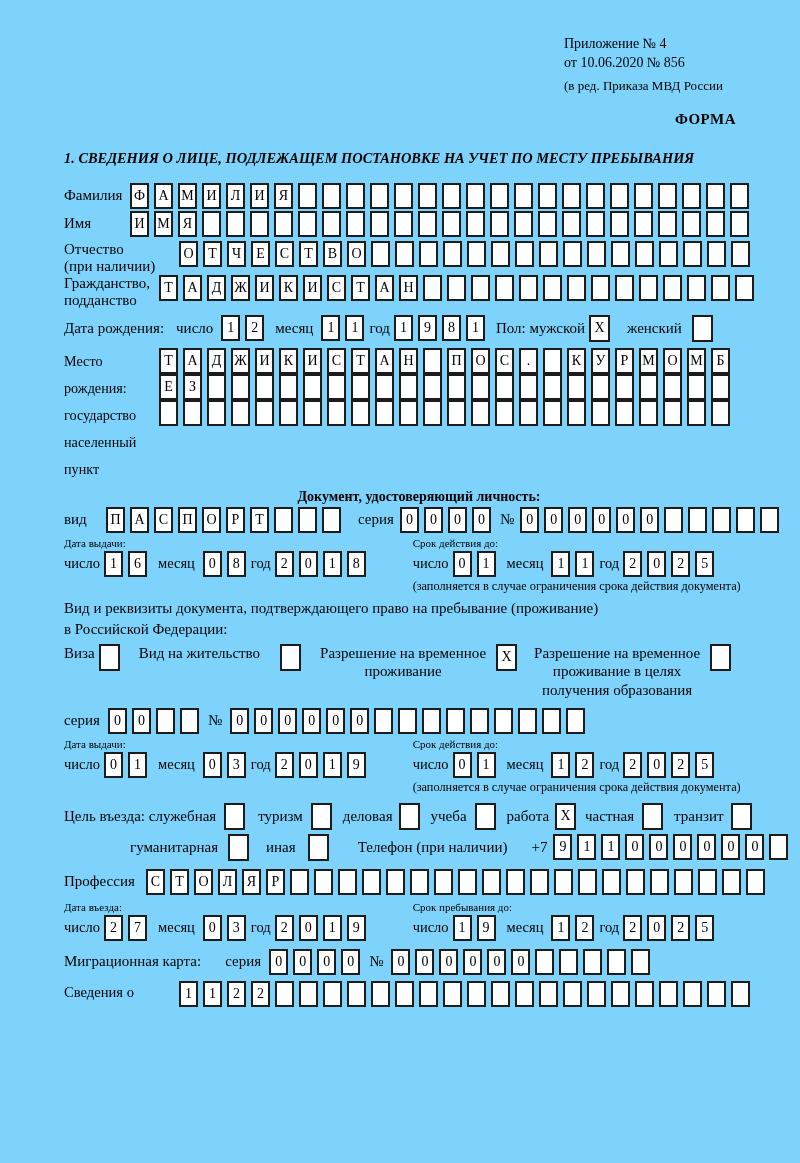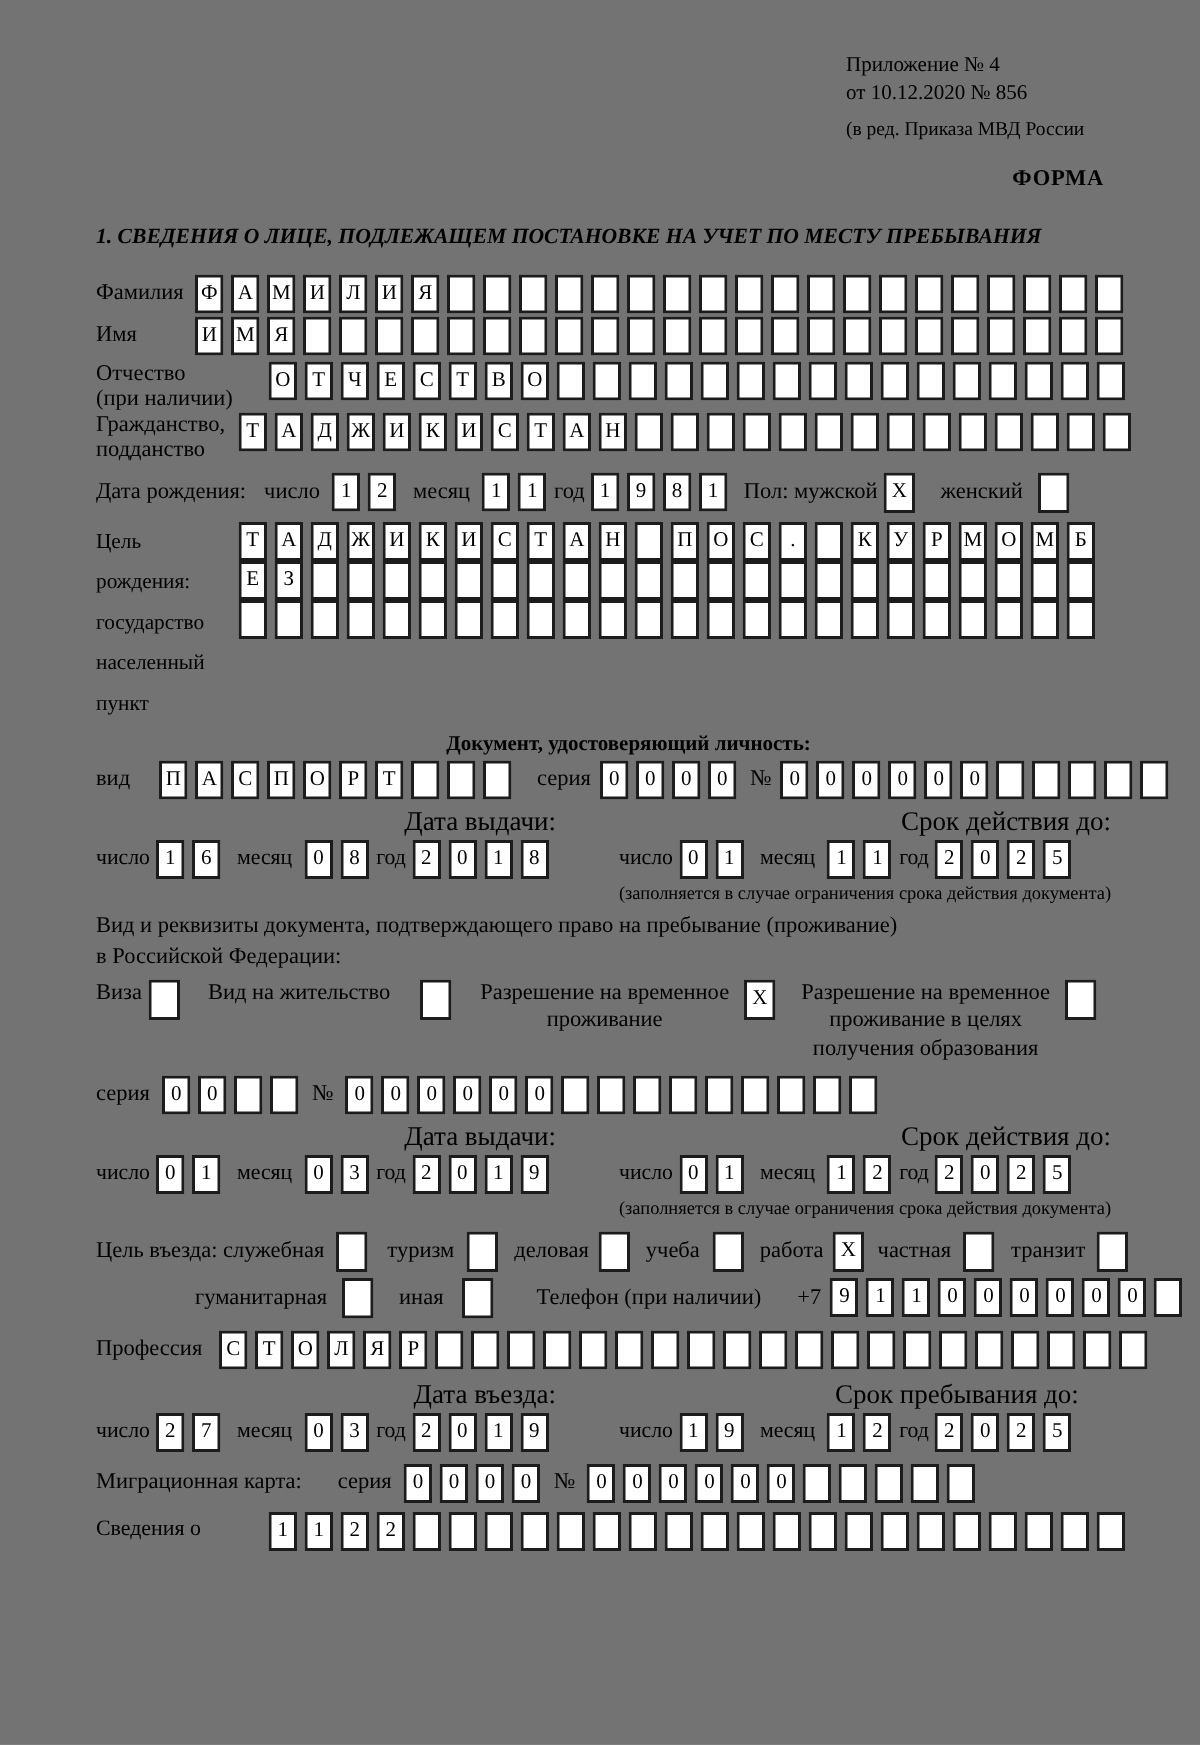--- a/index.html
+++ b/index.html
@@ -1,18 +1,18 @@
 <!DOCTYPE html>
 <html><head>
 <meta charset="utf-8">
 <style>
   * { margin:0; padding:0; box-sizing:border-box; }
   html,body { background:#888; }
   body { width:800px; font-family:"Liberation Serif", serif; color:#000; }
-  .page { width:800px; height:1163px; background:#737373; padding:34px 26px 14px 64px; overflow:hidden; position:relative; }
+  .page { width:800px; height:1163px; background:#7dd3fc; padding:34px 26px 14px 64px; overflow:hidden; position:relative; }
 
   .hdr { margin-left:500px; font-size:14px; line-height:1.38; }
   .hdr .red { font-size:13px; margin-top:4px; }
   .hdr .red2 { font-size:13px; }
   .forma { text-align:right; font-weight:bold; font-size:15px; margin:16px 38px 0 0; letter-spacing:.5px; }
 
   .title { text-align:center; font-weight:bold; font-size:15.5px; line-height:1.45; margin-top:12px; }
   .uline { display:inline-block; width:52px; border-bottom:2px solid #3a3a3a; height:12px; margin-left:10px; }
 
   .sect { font-weight:bold; font-size:14.4px; margin-top:22px; white-space:nowrap;font-style:italic; }
@@ -28,41 +28,41 @@
 
   .w66 { width:66px; } .w95 { width:95px; } .w115 { width:115px; } .w42 { width:42px; } .w82 { width:82px; }
   .g4{margin-left:4px}.g6{margin-left:6px}.g8{margin-left:8px}.g10{margin-left:10px}.g12{margin-left:12px}.g14{margin-left:14px}.g20{margin-left:20px}.g24{margin-left:24px}
 
   .mt2{margin-top:2px}.mt4{margin-top:4px}.mt6{margin-top:6px}.mt8{margin-top:8px}.mt16{margin-top:16px}
 
   .dochead { text-align:center; font-weight:bold; font-size:14px; margin-top:6px; }
 
   .daterow { display:flex; align-items:flex-start; }
   .dcol { }
-  .dhead { text-align:right; font-size:18px; }
+  .dhead { text-align:left; font-size:11px; }
   .dline { display:flex; align-items:center; margin-top:2px; font-size:14.5px; }
   .dnote { font-size:12.3px; margin-top:2px; text-align:center; }
   .rcol { margin-left:42px; }
 
   .visaitem { display:flex; align-items:flex-start; }
   .vtxt { font-size:15px; text-align:center; line-height:1.25; }
 
   .stack .cells { margin-top:0; }
   .stackrow { margin-top:2px; }
   .lh27 { line-height:27px; }
   .lh22 { line-height:22px; }
 </style>
 </head>
 <body>
 
 <div class="page">
 
   <div class="hdr">
     <div>Приложение № 4</div>
-    <div>от 10.12.2020 № 856</div>
+    <div>от 10.06.2020 № 856</div>
     <div class="red">(в ред. Приказа МВД России</div>
   </div>
   <div class="forma">ФОРМА</div>
 
 
   <div class="sect">1. СВЕДЕНИЯ О ЛИЦЕ, ПОДЛЕЖАЩЕМ ПОСТАНОВКЕ НА УЧЕТ ПО МЕСТУ ПРЕБЫВАНИЯ</div>
 
   <div class="frow mt16">
     <span class="lbl w66">Фамилия</span>
     <span class="cells">
@@ -218,21 +218,21 @@
         <span class="cell">X</span>
       </span>
     <span class="lbl g12">женский</span>
     <span class="cells cb g10">
         <span class="cell"></span>
       </span>
   </div>
 
   <div class="ftop mt6">
     <div class="lblcol w95 lh27" style="font-size:14.2px;">
-      <div>Цель рождения:</div>
+      <div>Место рождения:</div>
       <div>государство</div>
       <div>населенный пункт</div>
     </div>
     <div class="stack">
       <div class="cells">
           <span class="cell">Т</span>
           <span class="cell">А</span>
           <span class="cell">Д</span>
           <span class="cell">Ж</span>
           <span class="cell">И</span>

